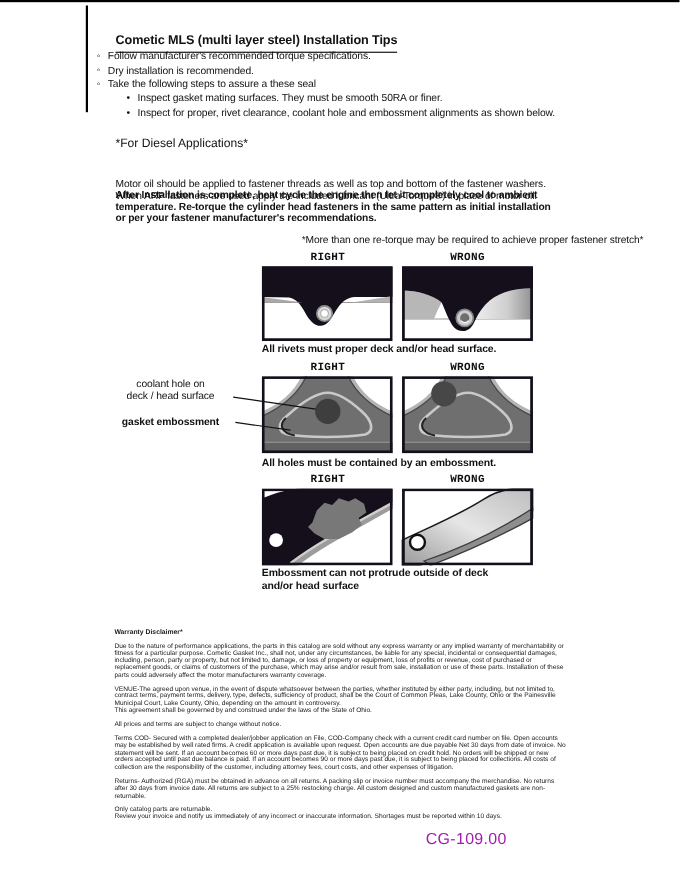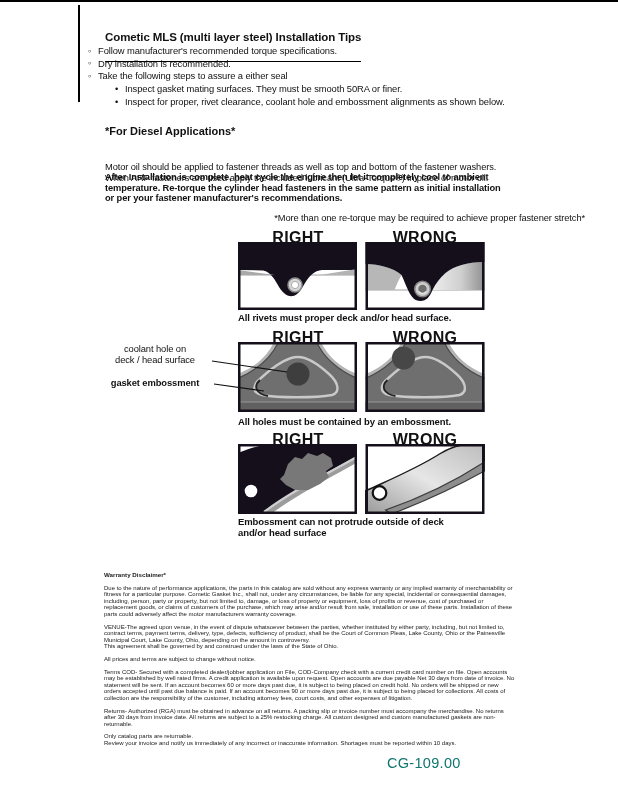--- a/index.html
+++ b/index.html
@@ -2,65 +2,65 @@
 <html><head>
 <meta charset="utf-8">
 <style>
   html,body{margin:0;padding:0;background:#ffffff;}
   .page{position:relative;width:618px;height:800px;background:#fff;
         font-family:"Liberation Sans",sans-serif;color:#111;overflow:hidden;}
   .topline{position:absolute;left:0;top:0;width:618px;height:2px;background:#000;}
   .cropmark{position:absolute;left:78px;top:5px;width:2px;height:97px;background:#000;}
 
   .title{position:absolute;left:105px;top:23px;font-size:11.5px;font-weight:bold;
-         letter-spacing:-0.1px;border-bottom:1.6px solid #000;padding-bottom:18px;}
+         letter-spacing:-0.1px;border-bottom:1.6px solid #000;padding-bottom:4px;}
 
   .bullets{position:absolute;left:88px;top:45px;font-size:9.4px;line-height:12.7px;
            letter-spacing:-0.1px;}
   .b{position:relative;padding-left:10px;}
   .b::before{content:"◦";position:absolute;left:0;top:-0.5px;}
   .b.sub{margin-left:27px;}
   .b.sub::before{content:"•";top:0;}
 
-  .diesel-h{position:absolute;left:105px;top:116px;font-size:11px;font-weight:bold;}
+  .diesel-h{position:absolute;left:105px;top:116px;font-size:11px;font-weight:normal;}
   .para{position:absolute;left:105px;width:480px;font-size:9.3px;line-height:10.6px;
         letter-spacing:-0.1px;white-space:pre-line;}
   .p1{top:153px;} .p2{top:163px;font-weight:bold;} .p3{top:204px;text-align:right;}
 
-  .dlabel{position:absolute;width:120px;text-align:center;font-weight:bold;font-size:16px;
-          letter-spacing:0.3px;}
+  .dlabel{position:absolute;width:120px;text-align:center;font-weight:bold;font-size:10px;
+          letter-spacing:0.3px;font-family:Liberation Mono, monospace;}
   .panel{position:absolute;width:119px;line-height:0;}
   .caption{position:absolute;left:238px;font-size:9.5px;font-weight:bold;
            letter-spacing:-0.1px;line-height:11px;white-space:pre-line;}
   .ann{position:absolute;left:98px;width:114px;text-align:center;font-size:9.4px;
        line-height:11px;letter-spacing:-0.1px;}
   .leader{position:absolute;left:118px;top:340px;pointer-events:none;z-index:5;}
 
   .fine{position:absolute;left:104px;top:572px;width:413px;font-size:6px;
         line-height:6.6px;color:#1a1a1a;}
   .fine h3{font-size:6.2px;margin:0 0 6px 0;}
   .fine p{margin:0 0 6px 0;}
   .fine p.tight{margin-bottom:0;}
 
   .footer-code{position:absolute;left:387px;top:755px;font-size:14.5px;
-               letter-spacing:0.3px;color:#0f766e;}
+               letter-spacing:0.3px;color:#a21caf;}
 </style>
 </head>
 <body>
 
 <div class="page">
   <div class="topline"></div>
   <div class="cropmark"></div>
 
   <h1 class="title">Cometic MLS (multi layer steel) Installation Tips</h1>
 
   <div class="bullets">
     <div class="b">Follow manufacturer's recommended torque specifications.</div>
     <div class="b">Dry installation is recommended.</div>
-    <div class="b">Take the following steps to assure a either seal</div>
+    <div class="b">Take the following steps to assure a these seal</div>
     <div class="b sub">Inspect gasket mating surfaces.  They must be smooth 50RA or finer.</div>
     <div class="b sub">Inspect for proper, rivet clearance, coolant hole and embossment alignments as shown below.</div>
   </div>
 
   <h2 class="diesel-h">*For Diesel Applications*</h2>
   <p class="para p1">Motor oil should be applied to fastener threads as well as top and bottom of the fastener washers.
 When ARP fasteners are used apply the included lubricant (Ultra-Torque®) in place of motor oil.</p>
   <p class="para p2">After Installation is complete, heat cycle the engine then let it completely cool to ambient
 temperature. Re-torque the cylinder head fasteners in the same pattern as initial installation
 or per your fastener manufacturer's recommendations.</p>

